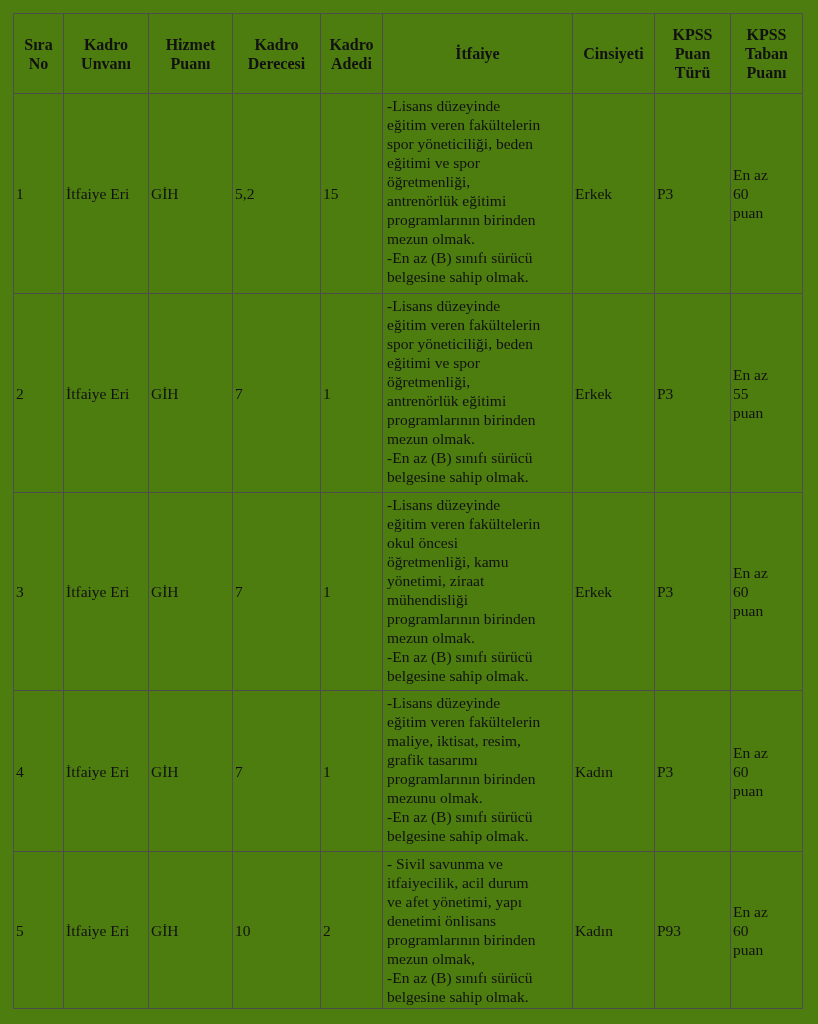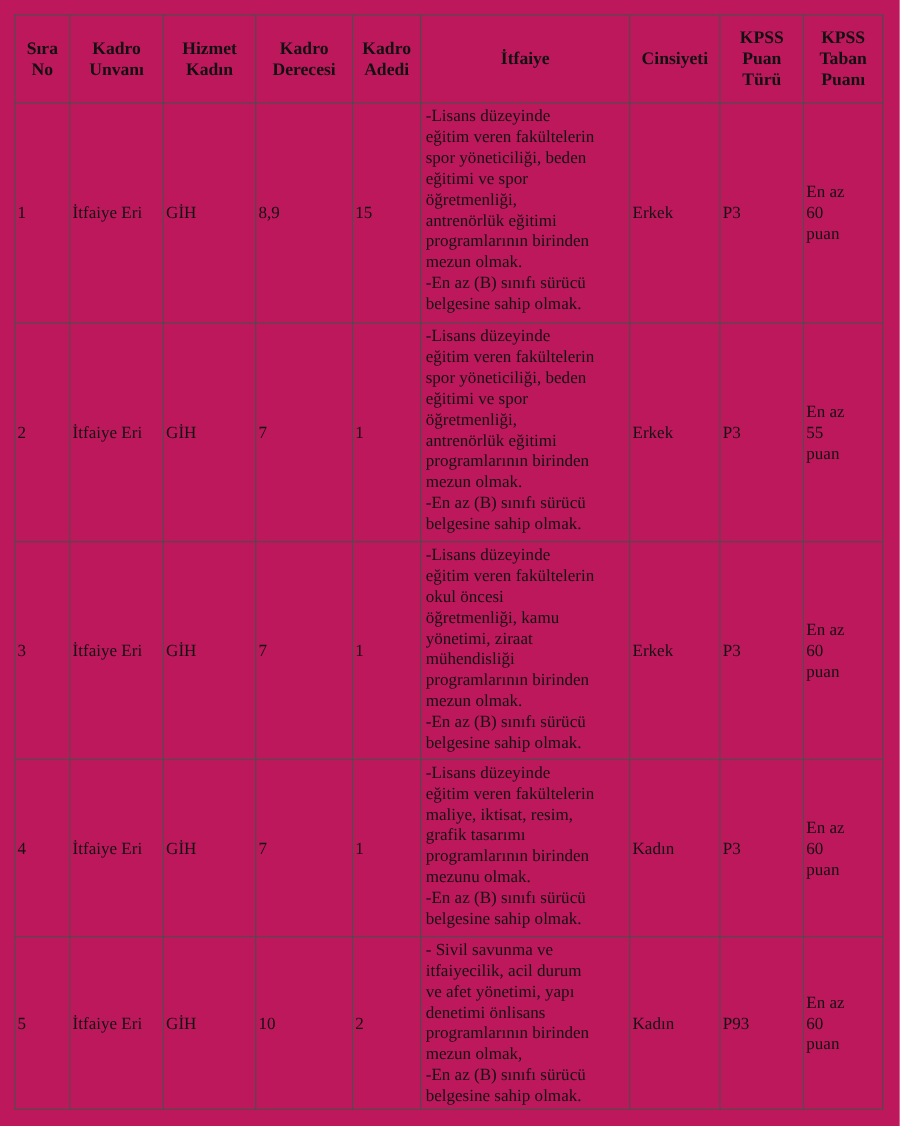--- a/index.html
+++ b/index.html
@@ -4,21 +4,21 @@
 <style>
   html, body {
     margin: 0;
     padding: 0;
     background: #ffffff;
   }
   .page {
     position: relative;
     width: 818px;
     height: 1024px;
-    background: #be185d;
+    background: #4d7c0f;
     font-family: "Liberation Serif", "DejaVu Serif", serif;
     color: #111111;
   }
   table.kadro-table {
     position: absolute;
     left: 13px;
     top: 13px;
     width: 789px;
     border-collapse: collapse;
     table-layout: fixed;
@@ -73,41 +73,41 @@
       <col style="width:76px">
       <col style="width:72px">
     </colgroup>
     <thead>
       <tr class="hdr">
         <th>Sıra
 No</th>
         <th>Kadro
 Unvanı</th>
         <th>Hizmet
-Kadın</th>
+Puanı</th>
         <th>Kadro
 Derecesi</th>
         <th>Kadro
 Adedi</th>
         <th>İtfaiye</th>
         <th>Cinsiyeti</th>
         <th>KPSS
 Puan
 Türü</th>
         <th>KPSS
 Taban
 Puanı</th>
       </tr>
     </thead>
     <tbody>
       <tr class="r1">
         <td>1</td>
         <td>İtfaiye Eri</td>
         <td>GİH</td>
-        <td>8,9</td>
+        <td>5,2</td>
         <td>15</td>
         <td class="nitelik">-Lisans düzeyinde
 eğitim veren fakültelerin
 spor yöneticiliği, beden
 eğitimi ve spor
 öğretmenliği,
 antrenörlük eğitimi
 programlarının birinden
 mezun olmak.
 -En az (B) sınıfı sürücü

